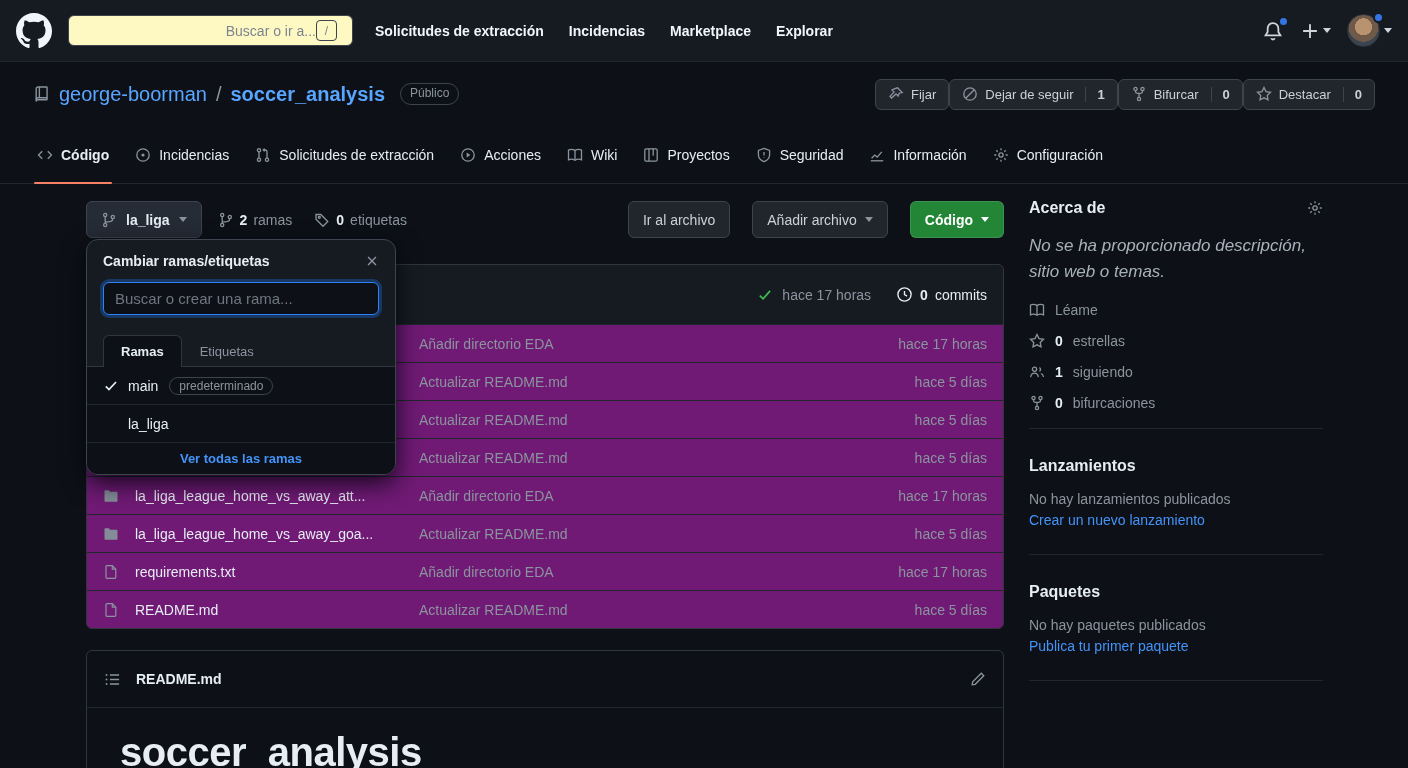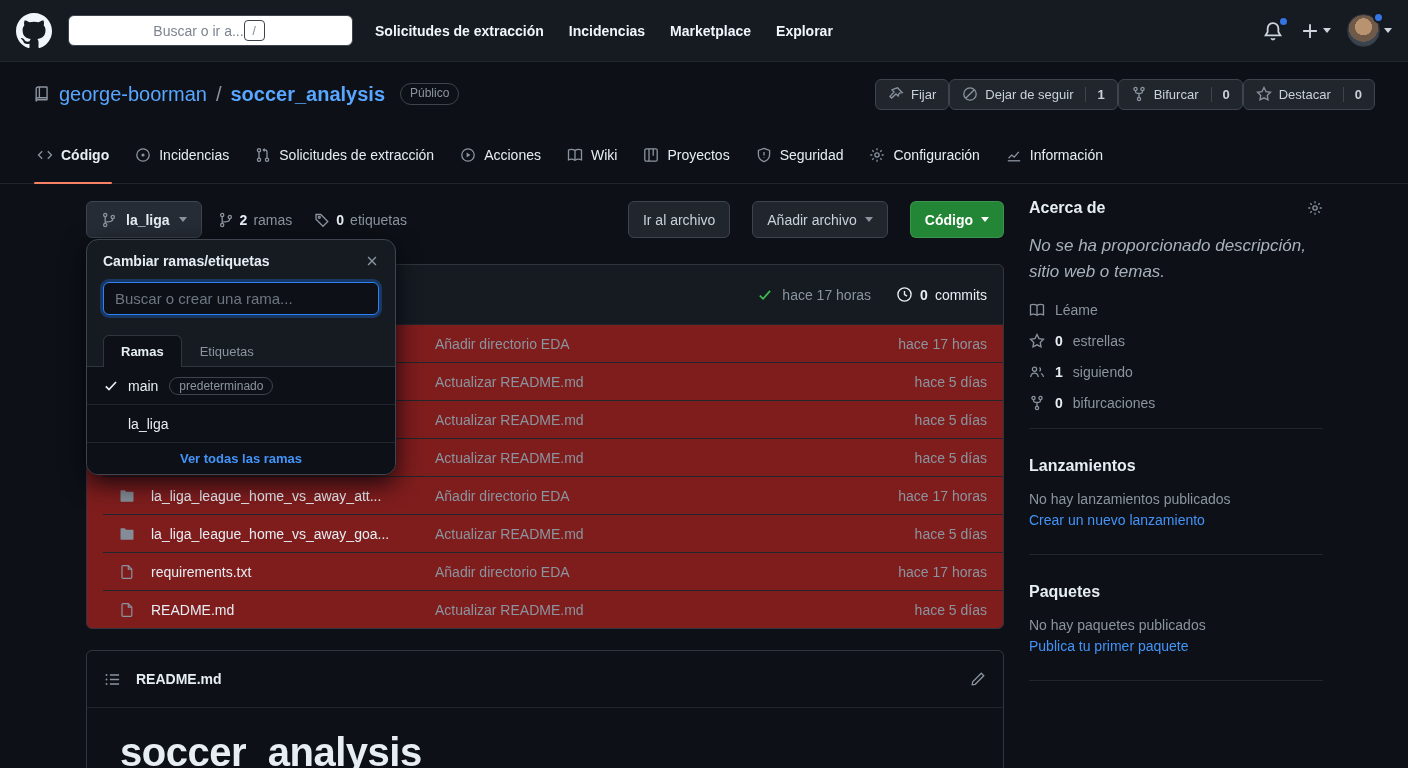--- a/index.html
+++ b/index.html
@@ -14,22 +14,22 @@
 
   
   .app-header {
     position:absolute; top:0; left:0; right:0; height:62px;
     background:#161b22; border-bottom:1px solid #21262d;
     display:flex; align-items:center; padding:0 16px; gap:16px;
   }
   .gh-logo { width:36px; height:36px; color:#f0f6fc; cursor:pointer; }
   .search-box {
     width:285px; height:31px; border:1px solid #3d444d; border-radius:6px;
-    display:flex; align-items:center; justify-content:center;
-    padding:0 15px 0 12px; color:#7d8590; cursor:text; background:#ffffff;
+    display:flex; align-items:center; justify-content:flex-end;
+    padding:0 15px 0 12px; color:#7d8590; cursor:text; background:#fef9c3;
   }
   .search-box .ph { font-size:14px; }
   .slash-key {
     width:21px; height:21px; border:1px solid #3d444d; border-radius:4px;
     display:flex; align-items:center; justify-content:center;
     font-size:12px; color:#7d8590;
   }
   .top-nav { display:flex; gap:25px; margin-left:6px; }
   .top-nav .nav-item { font-size:14px; font-weight:700; color:#f0f6fc; cursor:pointer; white-space:nowrap; }
   .header-right { margin-left:auto; display:flex; align-items:center; gap:16px; }
@@ -108,21 +108,21 @@
     color:#c9d1d9; display:flex; align-items:center; gap:8px; padding:0 14px;
     font-size:14px; cursor:pointer; white-space:nowrap;
   }
   .toolbar-btn .caret { border-top-color:#8b949e; }
   .code-btn { background:#238636; border:1px solid rgba(240,246,252,0.12); color:#fff; font-weight:600; }
   .code-btn .caret { border-top-color:#ffffff; }
 
   
   .file-table {
     position:absolute; top:264px; left:86px; width:918px;
-    border:1px solid #30363d; border-radius:6px; background:#7f1d1d; overflow:hidden;padding-left:16px;
+    border:1px solid #30363d; border-radius:6px; background:#701a75; overflow:hidden;
   }
   .commit-bar {
     height:59px; background:#161b22; display:flex; align-items:center; padding:0 16px;
   }
   .commit-meta { margin-left:auto; display:flex; align-items:center; gap:9px; }
   .check-icon { color:#3fb950; }
   .commit-time { color:#8b949e; font-size:14px; }
   .history-link { display:flex; align-items:center; gap:7px; color:#e6edf3; margin-left:16px; cursor:pointer; }
   .history-link strong { font-weight:700; }
   .history-link .h-icon { color:#e6edf3; }
@@ -364,34 +364,34 @@
           <svg viewBox="0 0 16 16" width="16" height="16" fill="none" stroke="currentColor" stroke-width="1.3">
             <path d="M8 1.4l5.6 2v4.1c0 3.5-2.3 6-5.6 7.1-3.3-1.1-5.6-3.6-5.6-7.1V3.4z"></path>
             <path d="M8 5v3.4M8 10.4v.7"></path>
           </svg>
         </span>
       <span>Seguridad</span>
     </span>
     <span class="repo-tab">
       <span class="t-icon">
           <svg viewBox="0 0 16 16" width="16" height="16" fill="none" stroke="currentColor" stroke-width="1.3">
+            <path d="M1.8 13.8h12.4"></path>
+            <path d="M2.6 11.2l3.1-3.1 2.5 2 4.6-5.2"></path>
+          </svg>
+        </span>
+      <span>Información</span>
+    </span>
+    <span class="repo-tab">
+      <span class="t-icon">
+          <svg viewBox="0 0 16 16" width="16" height="16" fill="none" stroke="currentColor" stroke-width="1.3">
             <circle cx="8" cy="8" r="2.1"></circle>
             <path d="M8 1.3v2M8 12.7v2M1.3 8h2M12.7 8h2M3.3 3.3l1.4 1.4M11.3 11.3l1.4 1.4M12.7 3.3l-1.4 1.4M4.7 11.3l-1.4 1.4"></path>
           </svg>
         </span>
       <span>Configuración</span>
-    </span>
-    <span class="repo-tab">
-      <span class="t-icon">
-          <svg viewBox="0 0 16 16" width="16" height="16" fill="none" stroke="currentColor" stroke-width="1.3">
-            <path d="M1.8 13.8h12.4"></path>
-            <path d="M2.6 11.2l3.1-3.1 2.5 2 4.6-5.2"></path>
-          </svg>
-        </span>
-      <span>Información</span>
     </span>
   </nav>
 
   <div class="toolbar">
     <button class="branch-btn">
       <span class="b-icon">
         <svg viewBox="0 0 16 16" width="16" height="16" fill="none" stroke="currentColor" stroke-width="1.3">
             <circle cx="4.2" cy="3" r="1.6"></circle>
             <circle cx="4.2" cy="13" r="1.6"></circle>
             <circle cx="11.8" cy="5" r="1.6"></circle>

